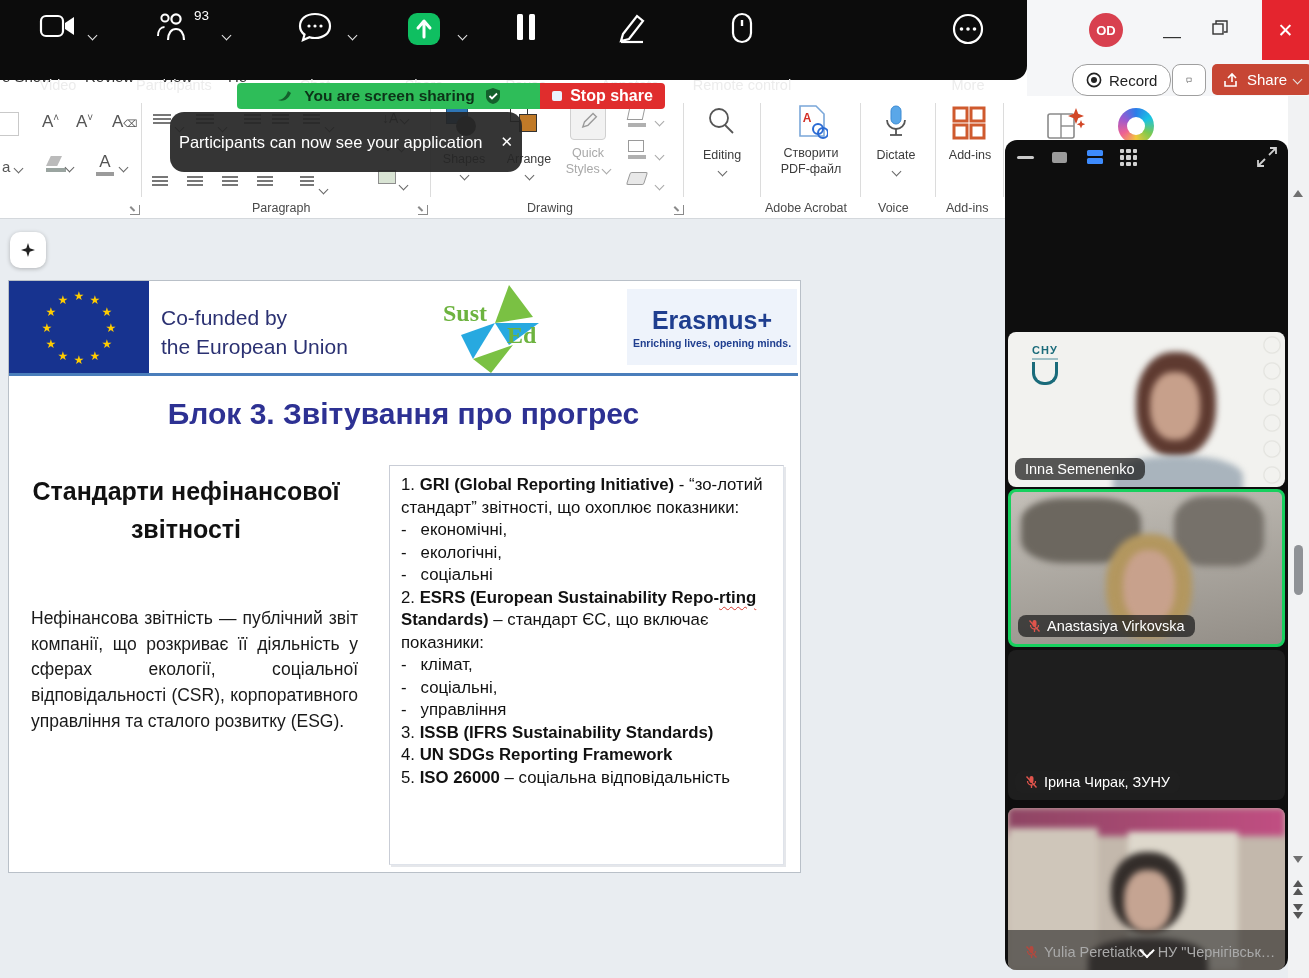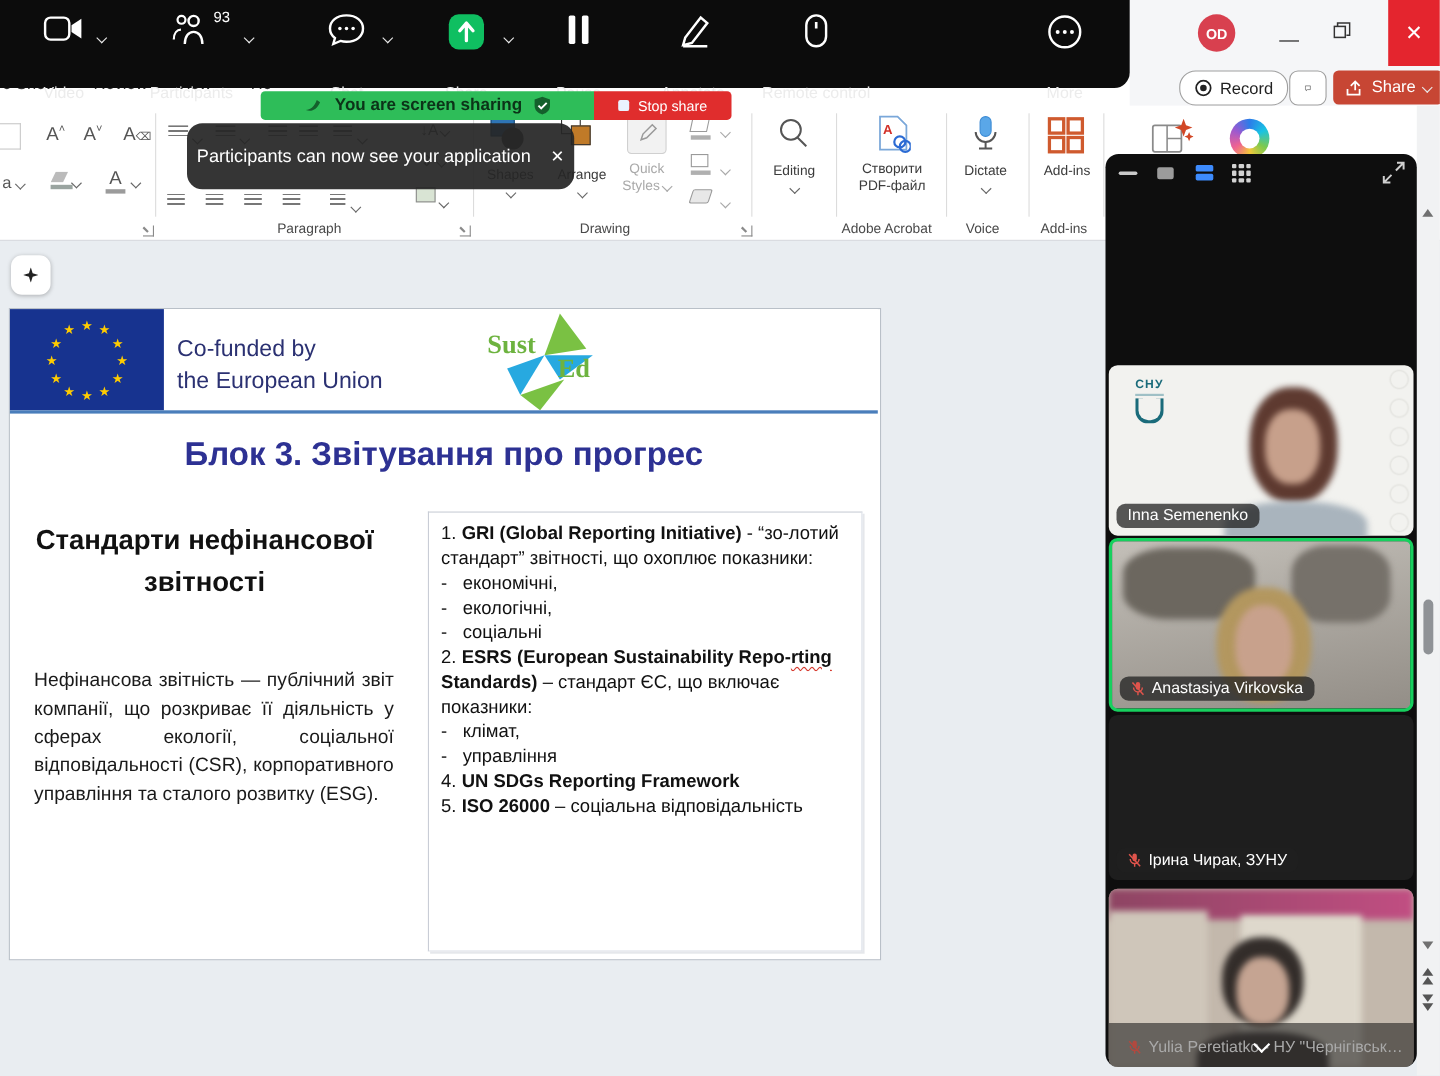--- a/index.html
+++ b/index.html
@@ -41,21 +41,21 @@
   .btn-white{background:#fff;border:1px solid #9f9f9f;border-radius:15px;height:30px;display:flex;align-items:center;gap:7px;padding:0 13px;font-size:15px;color:#222;}
   .btn-share{background:#c74634;border-radius:5px;height:31px;display:flex;align-items:center;gap:7px;padding:0 11px;font-size:15px;color:#fff;}
 
   
   .gban{left:237px;top:83px;width:303px;height:26px;background:#2ebd59;z-index:7;border-radius:4px 0 0 4px;
         display:flex;align-items:center;justify-content:center;gap:10px;}
   .gban .msg{font-size:15.5px;font-weight:bold;color:#0c3318;}
   .stopb{left:540px;top:83px;width:125px;height:26px;background:#e02d2d;z-index:7;border-radius:0 4px 4px 0;
          display:flex;align-items:center;justify-content:center;gap:8px;}
   .stopb .sq{width:10px;height:10px;background:#eaf2ff;border-radius:2px;}
-  .stopb .txt{font-size:13px;font-weight:normal;color:#fff;}
+  .stopb .txt{font-size:16px;font-weight:bold;color:#fff;}
   .toast{left:170px;top:112px;width:352px;height:60px;background:rgba(38,38,38,.93);border-radius:14px;z-index:8;
          display:flex;align-items:center;justify-content:center;gap:18px;color:#fff;}
   .toast .tmsg{font-size:16.5px;}
   .toast .tx{font-size:15px;color:#fff;}
 
   
   .slide-area{left:0;top:219px;width:1309px;height:759px;background:#e9edf1;}
   .sparkle-btn{left:10px;top:232px;width:36px;height:36px;background:#fff;border-radius:10px;box-shadow:0 1px 4px rgba(0,0,0,.25);z-index:2;
                display:flex;align-items:center;justify-content:center;}
   .spark{width:14px;height:14px;background:#222;clip-path:polygon(50% 0,62% 38%,100% 50%,62% 62%,50% 100%,38% 62%,0 50%,38% 38%);}
@@ -442,34 +442,40 @@
     <div class="abs susted">
       <svg width="140" height="90" viewBox="0 0 140 90">
         <polygon points="88,2 112,34 74,40" fill="#7ac143"></polygon>
         <polygon points="74,40 118,40 88,62" fill="#27a9e0"></polygon>
         <polygon points="40,52 74,40 52,76" fill="#27a9e0"></polygon>
         <polygon points="52,76 92,62 70,90" fill="#7ac143"></polygon>
         <text x="22" y="38" font-size="24" font-weight="bold" fill="#6db33f" font-family="Liberation Serif">Sust</text>
         <text x="86" y="60" font-size="24" font-weight="bold" fill="#6db33f" font-family="Liberation Serif">Ed</text>
       </svg>
     </div>
+    <div class="abs eras-box">
+      <span class="eras-t">Erasmus+</span>
+      <span class="eras-s">Enriching lives, opening minds.</span>
+    </div>
     <div class="abs hdr-line"></div>
 
     <div class="abs stitle">Блок 3. Звітування про прогрес</div>
     <div class="abs lhead">Стандарти нефінансової звітності</div>
     <div class="abs lbody">Нефінансова звітність — публічний звіт компанії, що розкриває її діяльність у сферах екології, соціальної відповідальності (CSR), корпоративного управління та сталого розвитку (ESG).</div>
 
     <div class="abs rbox">
       <div><span>1. </span><b>GRI (Global Reporting Initiative)</b><span> - “зо-лотий стандарт” звітності, що охоплює показники:</span></div>
       <div><span>-&nbsp;&nbsp;&nbsp;економічні,</span></div>
       <div><span>-&nbsp;&nbsp;&nbsp;екологічні,</span></div>
       <div><span>-&nbsp;&nbsp;&nbsp;соціальні</span></div>
       <div><span>2. </span><b>ESRS (European Sustainability Repo-</b><span class="squig">rting</span><b> Standards)</b><span> – стандарт ЄС, що включає показники:</span></div>
       <div><span>-&nbsp;&nbsp;&nbsp;клімат,</span></div>
+      <div><span>-&nbsp;&nbsp;&nbsp;соціальні,</span></div>
       <div><span>-&nbsp;&nbsp;&nbsp;управління</span></div>
+      <div><span>3. </span><b>ISSB (IFRS Sustainability Standards)</b></div>
       <div><span>4. </span><b>UN SDGs Reporting Framework</b></div>
       <div><span>5. </span><b>ISO 26000</b><span> – соціальна відповідальність</span></div>
     </div>
   </div>
 
   <div class="abs vpanel">
     <div class="vph">
       <div style="position:absolute;left:12px;top:16px;width:17px;height:3px;background:#c9c9c9;border-radius:2px;"></div>
       <div style="position:absolute;left:47px;top:12px;width:15px;height:11px;background:#9b9b9b;border-radius:2px;"></div>
       <div style="position:absolute;left:82px;top:10px;">

